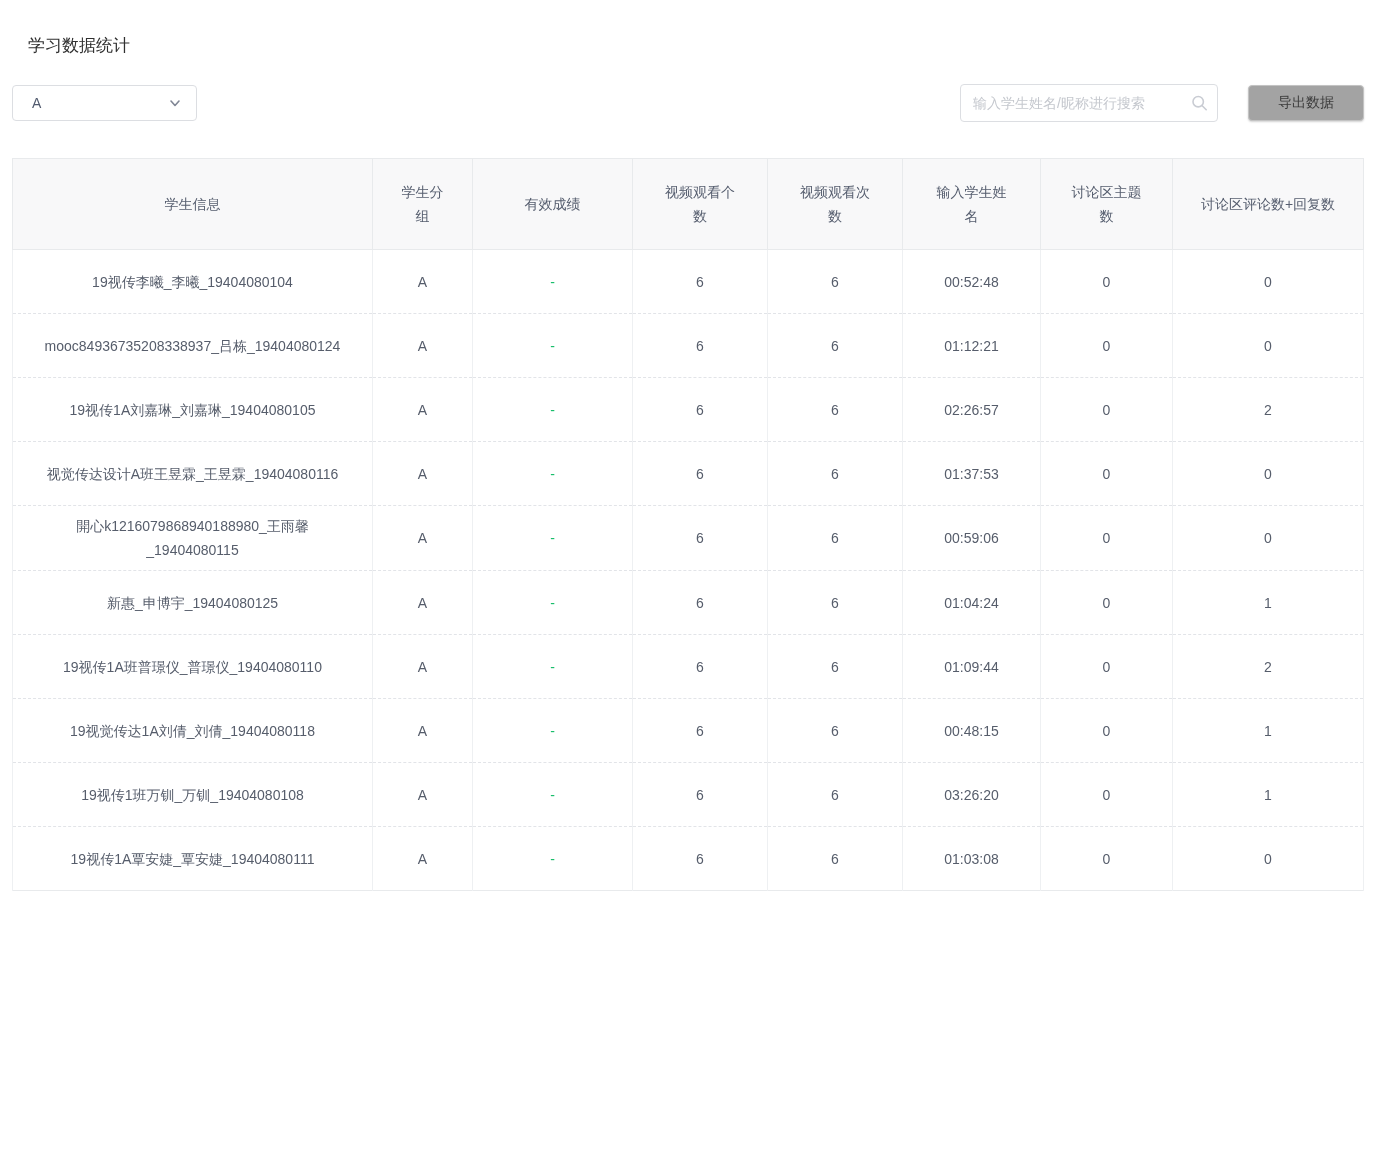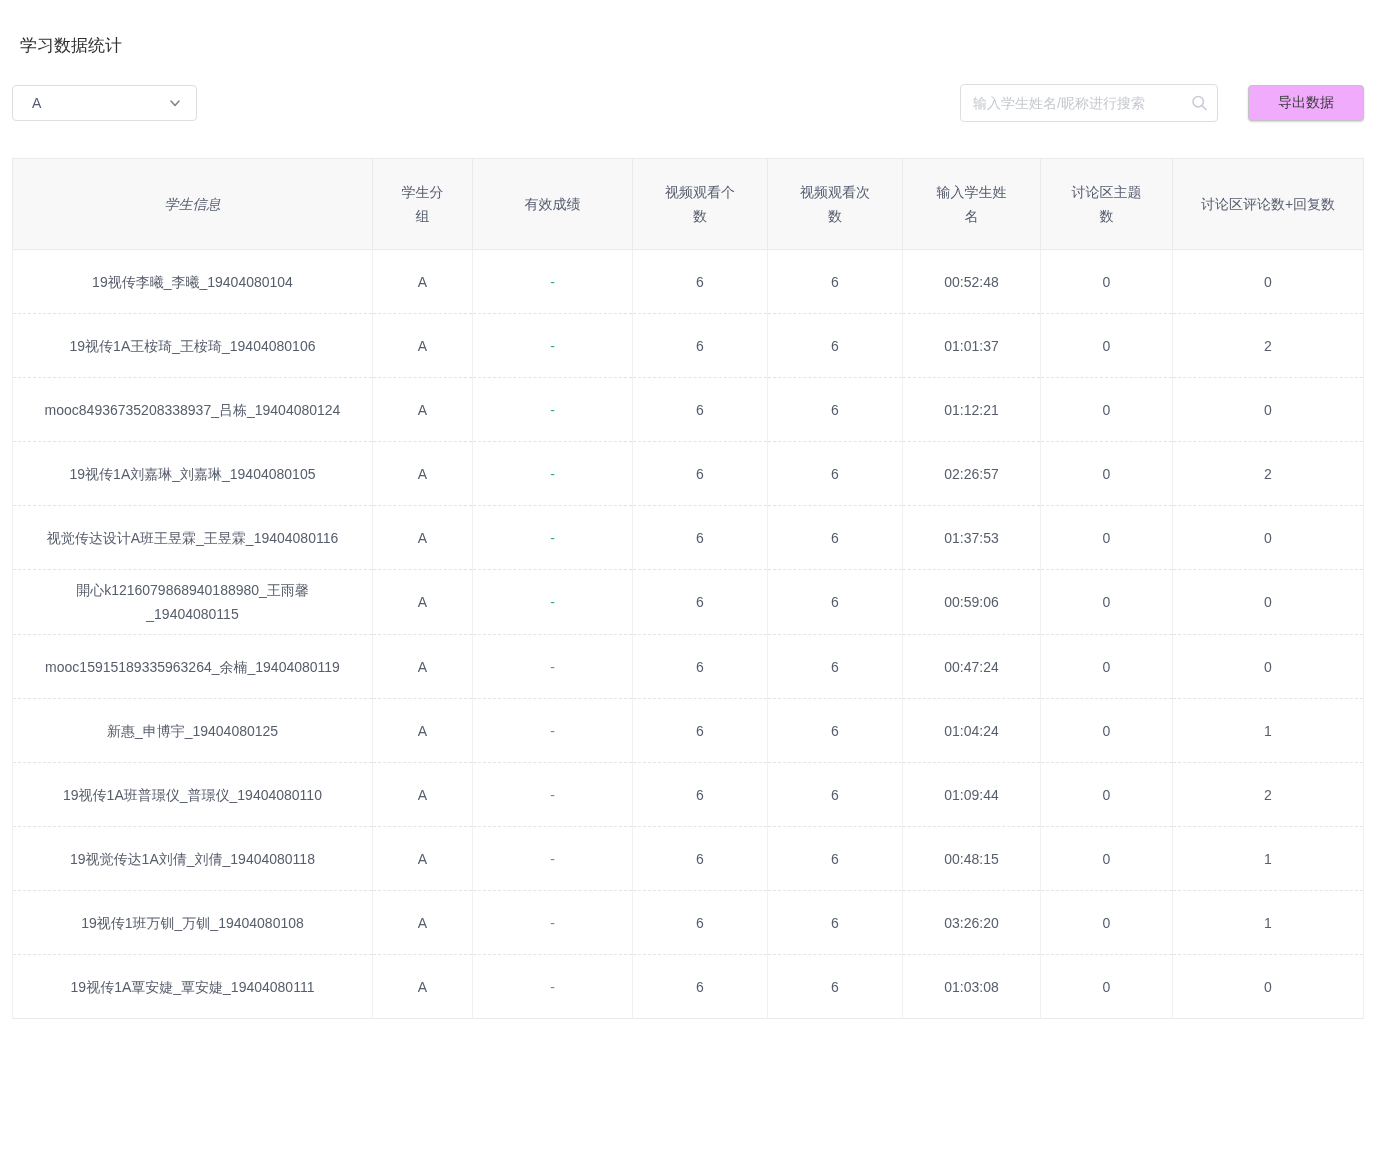--- a/index.html
+++ b/index.html
@@ -5,21 +5,21 @@
   * { box-sizing: border-box; }
   html, body { margin: 0; padding: 0; background: #fff; }
   body {
     width: 1376px; height: 1163px; overflow: hidden;
     font-family: "Liberation Sans", "DejaVu Sans", sans-serif;
     color: #515a6e;
   }
   .page { padding: 0 12px; }
 
   .page-title {
-    margin: 34px 0 0 8px; padding-left: 0;
+    margin: 34px 0 0 16px; padding-left: 0;
     font-size: 17px; font-weight: 500; color: #2f2f2f;
   }
 
   .toolbar {
     margin-top: 28px;
     display: flex; justify-content: space-between; align-items: center;
     height: 36px;
   }
   .group-select {
     width: 185px; height: 36px;
@@ -37,40 +37,40 @@
     padding: 0 36px 0 12px; font-size: 14px; color: #515a6e; outline: none;
     font-family: inherit;
   }
   .search-box input::placeholder { color: #c5c8ce; }
   .search-icon {
     position: absolute; right: 10px; top: 50%; transform: translateY(-50%);
     width: 17px; height: 17px;
   }
   .export-btn {
     width: 116px; height: 36px;
-    background: #f0abfc; border: 1px solid #c3c3c3; border-radius: 4px;
+    background: #a3a3a3; border: 1px solid #c3c3c3; border-radius: 4px;
     box-shadow: 0 1px 2px rgba(0,0,0,0.18);
     font-size: 14px; color: #3c3c3c; cursor: pointer;
     font-family: inherit;
   }
 
   .table-wrap { margin-top: 37px; }
   table {
     width: 100%; border-collapse: collapse; table-layout: fixed;
     font-size: 14px; border: 1px solid #e8eaec;
   }
   thead th {
     background: #f8f8f9; height: 91px;
     font-weight: normal; color: #555d6e;
     border: 1px solid #e8eaec;
     line-height: 24px; padding: 0 28px;
     text-align: center; vertical-align: middle;
   }
   thead th.col-comments { padding: 0 20px; }
-  thead th.col-student { padding: 0 24px; font-style: italic; }
+  thead th.col-student { padding: 0 24px; }
   tbody td {
     height: 64px; padding: 8px 28px;
     text-align: center; vertical-align: middle;
     color: #565d6b; line-height: 24px;
     border-left: 1px solid #eef0f2; border-right: 1px solid #eef0f2;
     border-bottom: 1px dashed #e2e4e8;
     word-break: normal; overflow-wrap: break-word;
   }
   tbody td.c-name { padding: 8px 22px; }
   tbody tr:last-child td { border-bottom: 1px dashed #e2e4e8; }
@@ -131,55 +131,45 @@
     <td class="c-name">19视传李曦_李曦_19404080104</td>
     <td class="c-group">A</td>
     <td class="c-score" style="color: rgb(25, 190, 107);">-</td>
     <td class="c-num">6</td>
     <td class="c-num">6</td>
     <td class="c-time">00:52:48</td>
     <td class="c-num">0</td>
     <td class="c-num">0</td>
   </tr>
 
-  <tr>
-    <td class="c-name">19视传1A王桉琦_王桉琦_19404080106</td>
-    <td class="c-group">A</td>
-    <td class="c-score" style="color: rgb(25, 190, 107);">-</td>
-    <td class="c-num">6</td>
-    <td class="c-num">6</td>
-    <td class="c-time">01:01:37</td>
+
+  <tr>
+    <td class="c-name">mooc84936735208338937_吕栋_19404080124</td>
+    <td class="c-group">A</td>
+    <td class="c-score" style="color: rgb(25, 190, 107);">-</td>
+    <td class="c-num">6</td>
+    <td class="c-num">6</td>
+    <td class="c-time">01:12:21</td>
+    <td class="c-num">0</td>
+    <td class="c-num">0</td>
+  </tr>
+
+
+  <tr>
+    <td class="c-name">19视传1A刘嘉琳_刘嘉琳_19404080105</td>
+    <td class="c-group">A</td>
+    <td class="c-score" style="color: rgb(25, 190, 107);">-</td>
+    <td class="c-num">6</td>
+    <td class="c-num">6</td>
+    <td class="c-time">02:26:57</td>
     <td class="c-num">0</td>
     <td class="c-num">2</td>
   </tr>
 
   <tr>
-    <td class="c-name">mooc84936735208338937_吕栋_19404080124</td>
-    <td class="c-group">A</td>
-    <td class="c-score" style="color: rgb(25, 190, 107);">-</td>
-    <td class="c-num">6</td>
-    <td class="c-num">6</td>
-    <td class="c-time">01:12:21</td>
-    <td class="c-num">0</td>
-    <td class="c-num">0</td>
-  </tr>
-
-
-  <tr>
-    <td class="c-name">19视传1A刘嘉琳_刘嘉琳_19404080105</td>
-    <td class="c-group">A</td>
-    <td class="c-score" style="color: rgb(25, 190, 107);">-</td>
-    <td class="c-num">6</td>
-    <td class="c-num">6</td>
-    <td class="c-time">02:26:57</td>
-    <td class="c-num">0</td>
-    <td class="c-num">2</td>
-  </tr>
-
-  <tr>
     <td class="c-name">视觉传达设计A班王昱霖_王昱霖_19404080116</td>
     <td class="c-group">A</td>
     <td class="c-score" style="color: rgb(25, 190, 107);">-</td>
     <td class="c-num">6</td>
     <td class="c-num">6</td>
     <td class="c-time">01:37:53</td>
     <td class="c-num">0</td>
     <td class="c-num">0</td>
   </tr>
 
@@ -187,30 +177,20 @@
     <td class="c-name">開心k1216079868940188980_王雨馨_19404080115</td>
     <td class="c-group">A</td>
     <td class="c-score" style="color: rgb(25, 190, 107);">-</td>
     <td class="c-num">6</td>
     <td class="c-num">6</td>
     <td class="c-time">00:59:06</td>
     <td class="c-num">0</td>
     <td class="c-num">0</td>
   </tr>
 
-  <tr>
-    <td class="c-name">mooc15915189335963264_余楠_19404080119</td>
-    <td class="c-group">A</td>
-    <td class="c-score" style="color: rgb(25, 190, 107);">-</td>
-    <td class="c-num">6</td>
-    <td class="c-num">6</td>
-    <td class="c-time">00:47:24</td>
-    <td class="c-num">0</td>
-    <td class="c-num">0</td>
-  </tr>
 
   <tr>
     <td class="c-name">新惠_申博宇_19404080125</td>
     <td class="c-group">A</td>
     <td class="c-score" style="color: rgb(25, 190, 107);">-</td>
     <td class="c-num">6</td>
     <td class="c-num">6</td>
     <td class="c-time">01:04:24</td>
     <td class="c-num">0</td>
     <td class="c-num">1</td>

